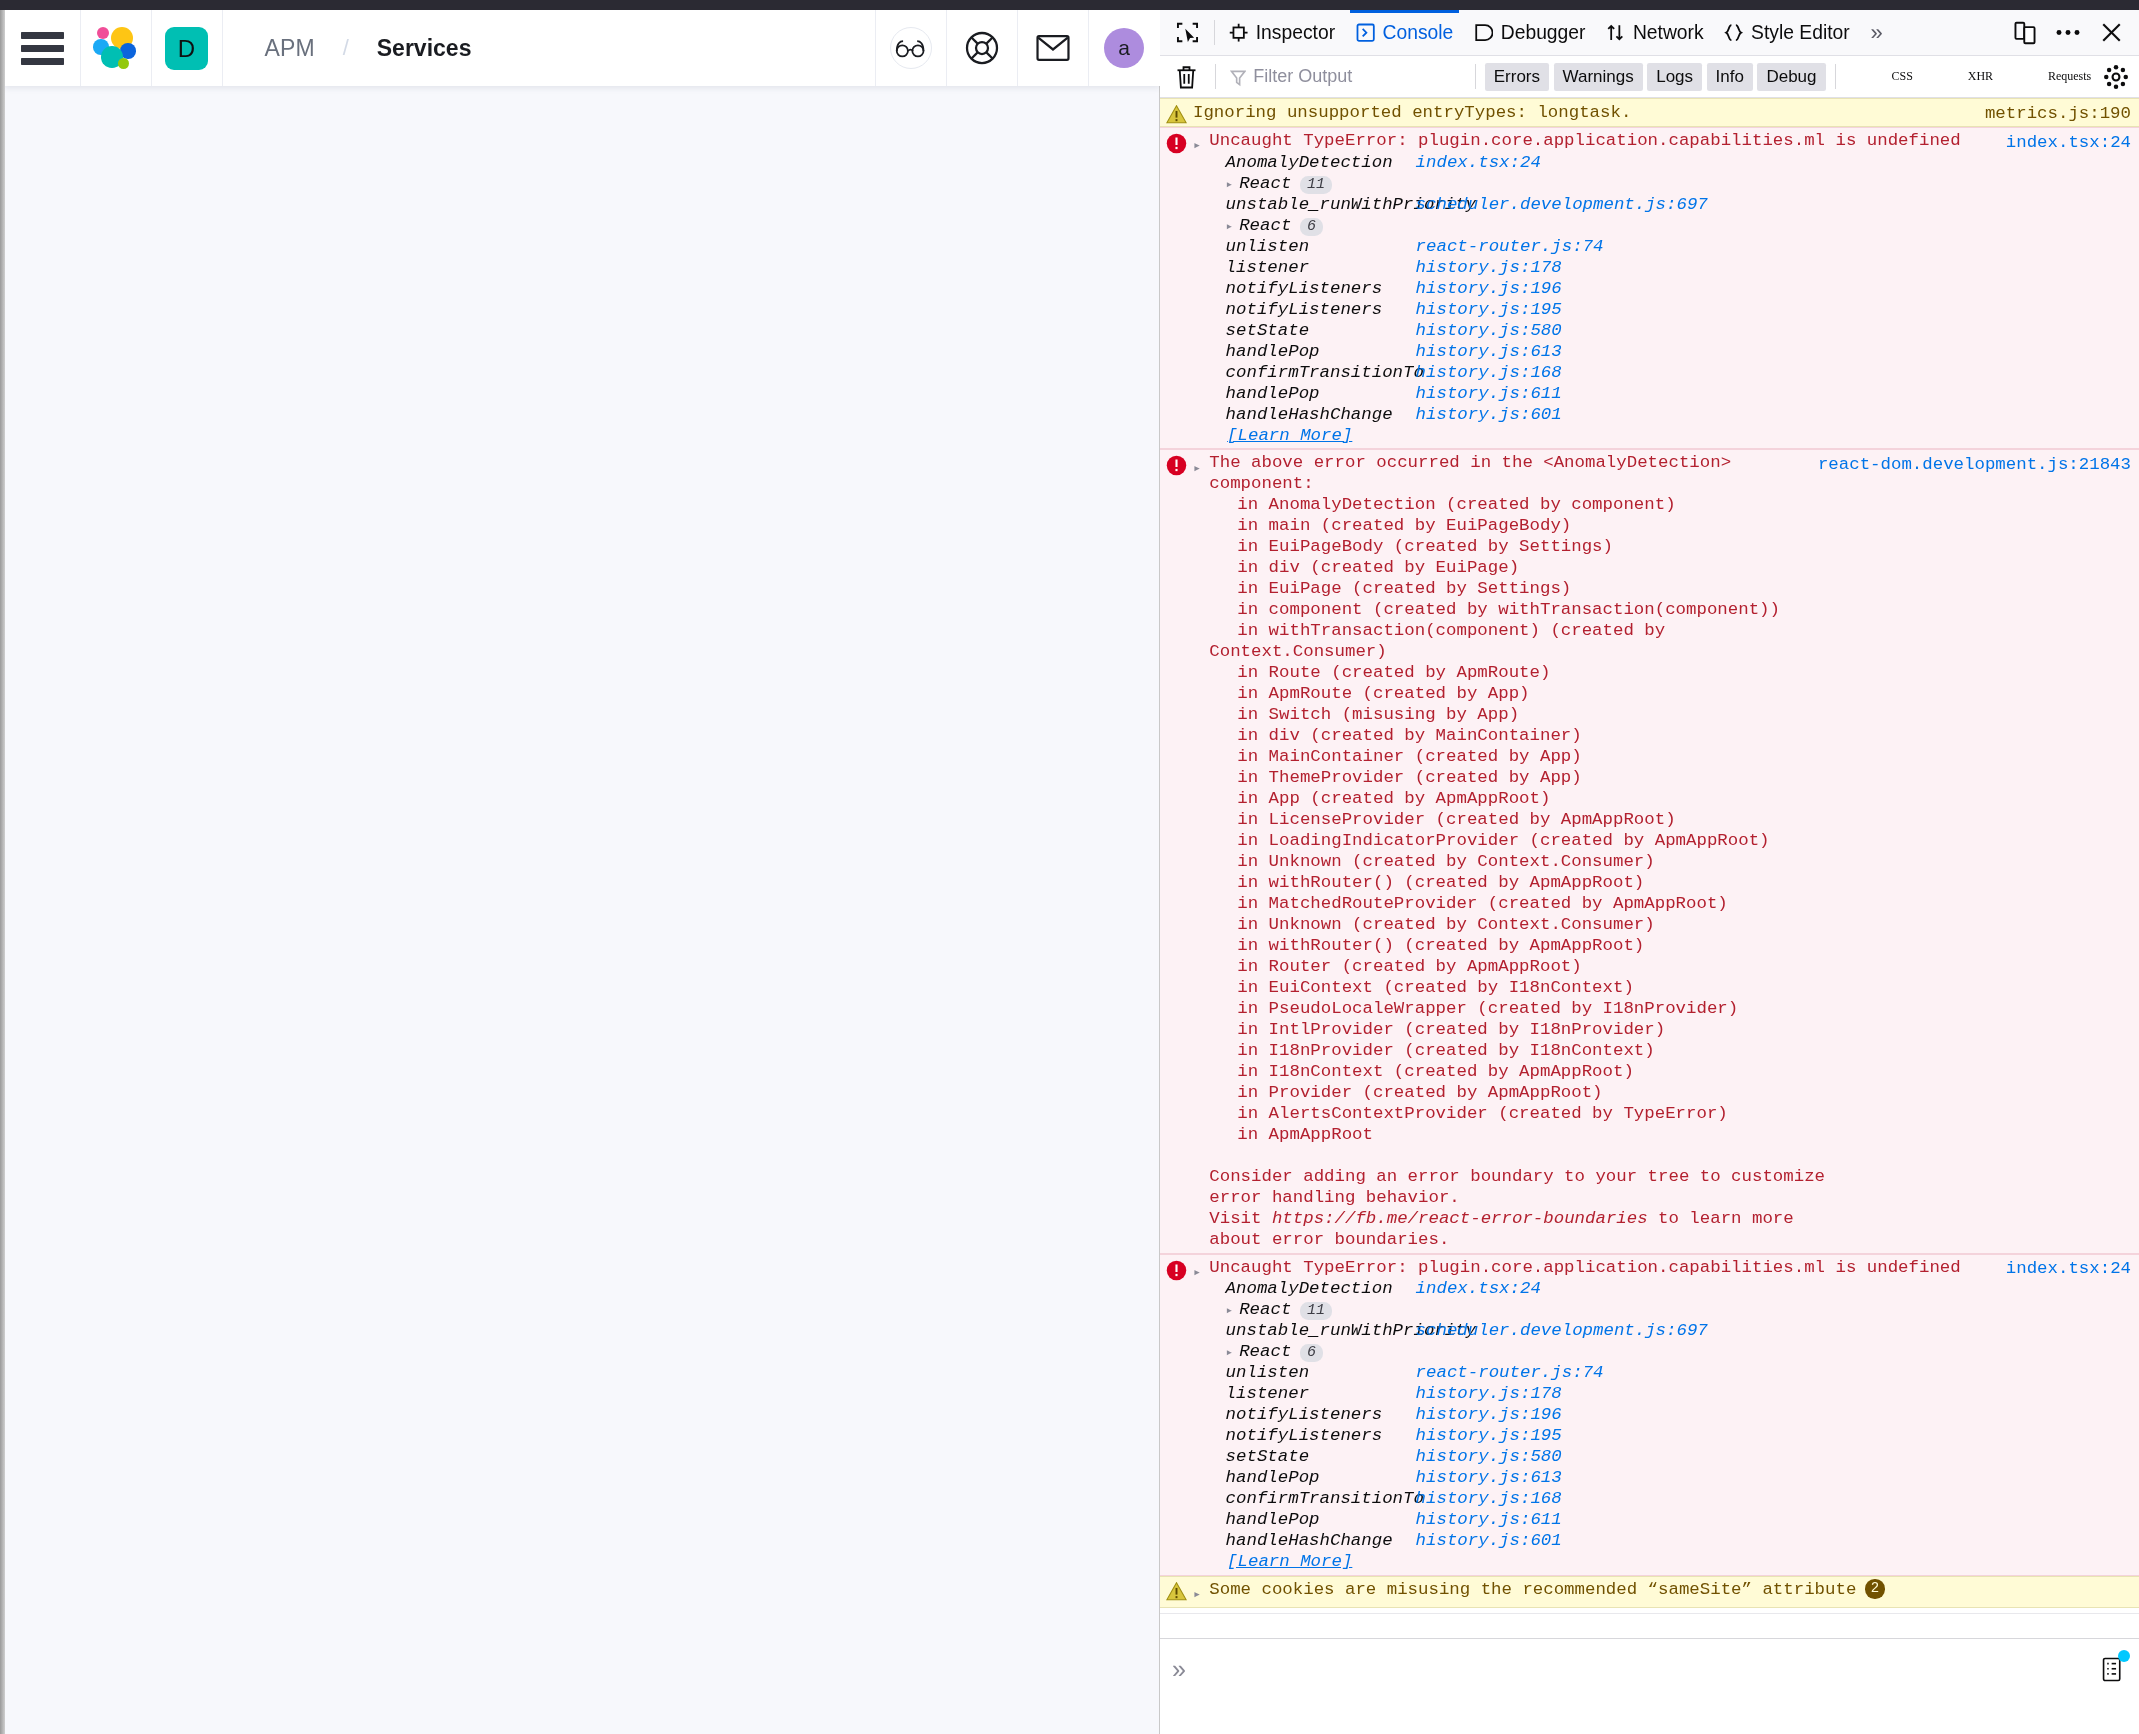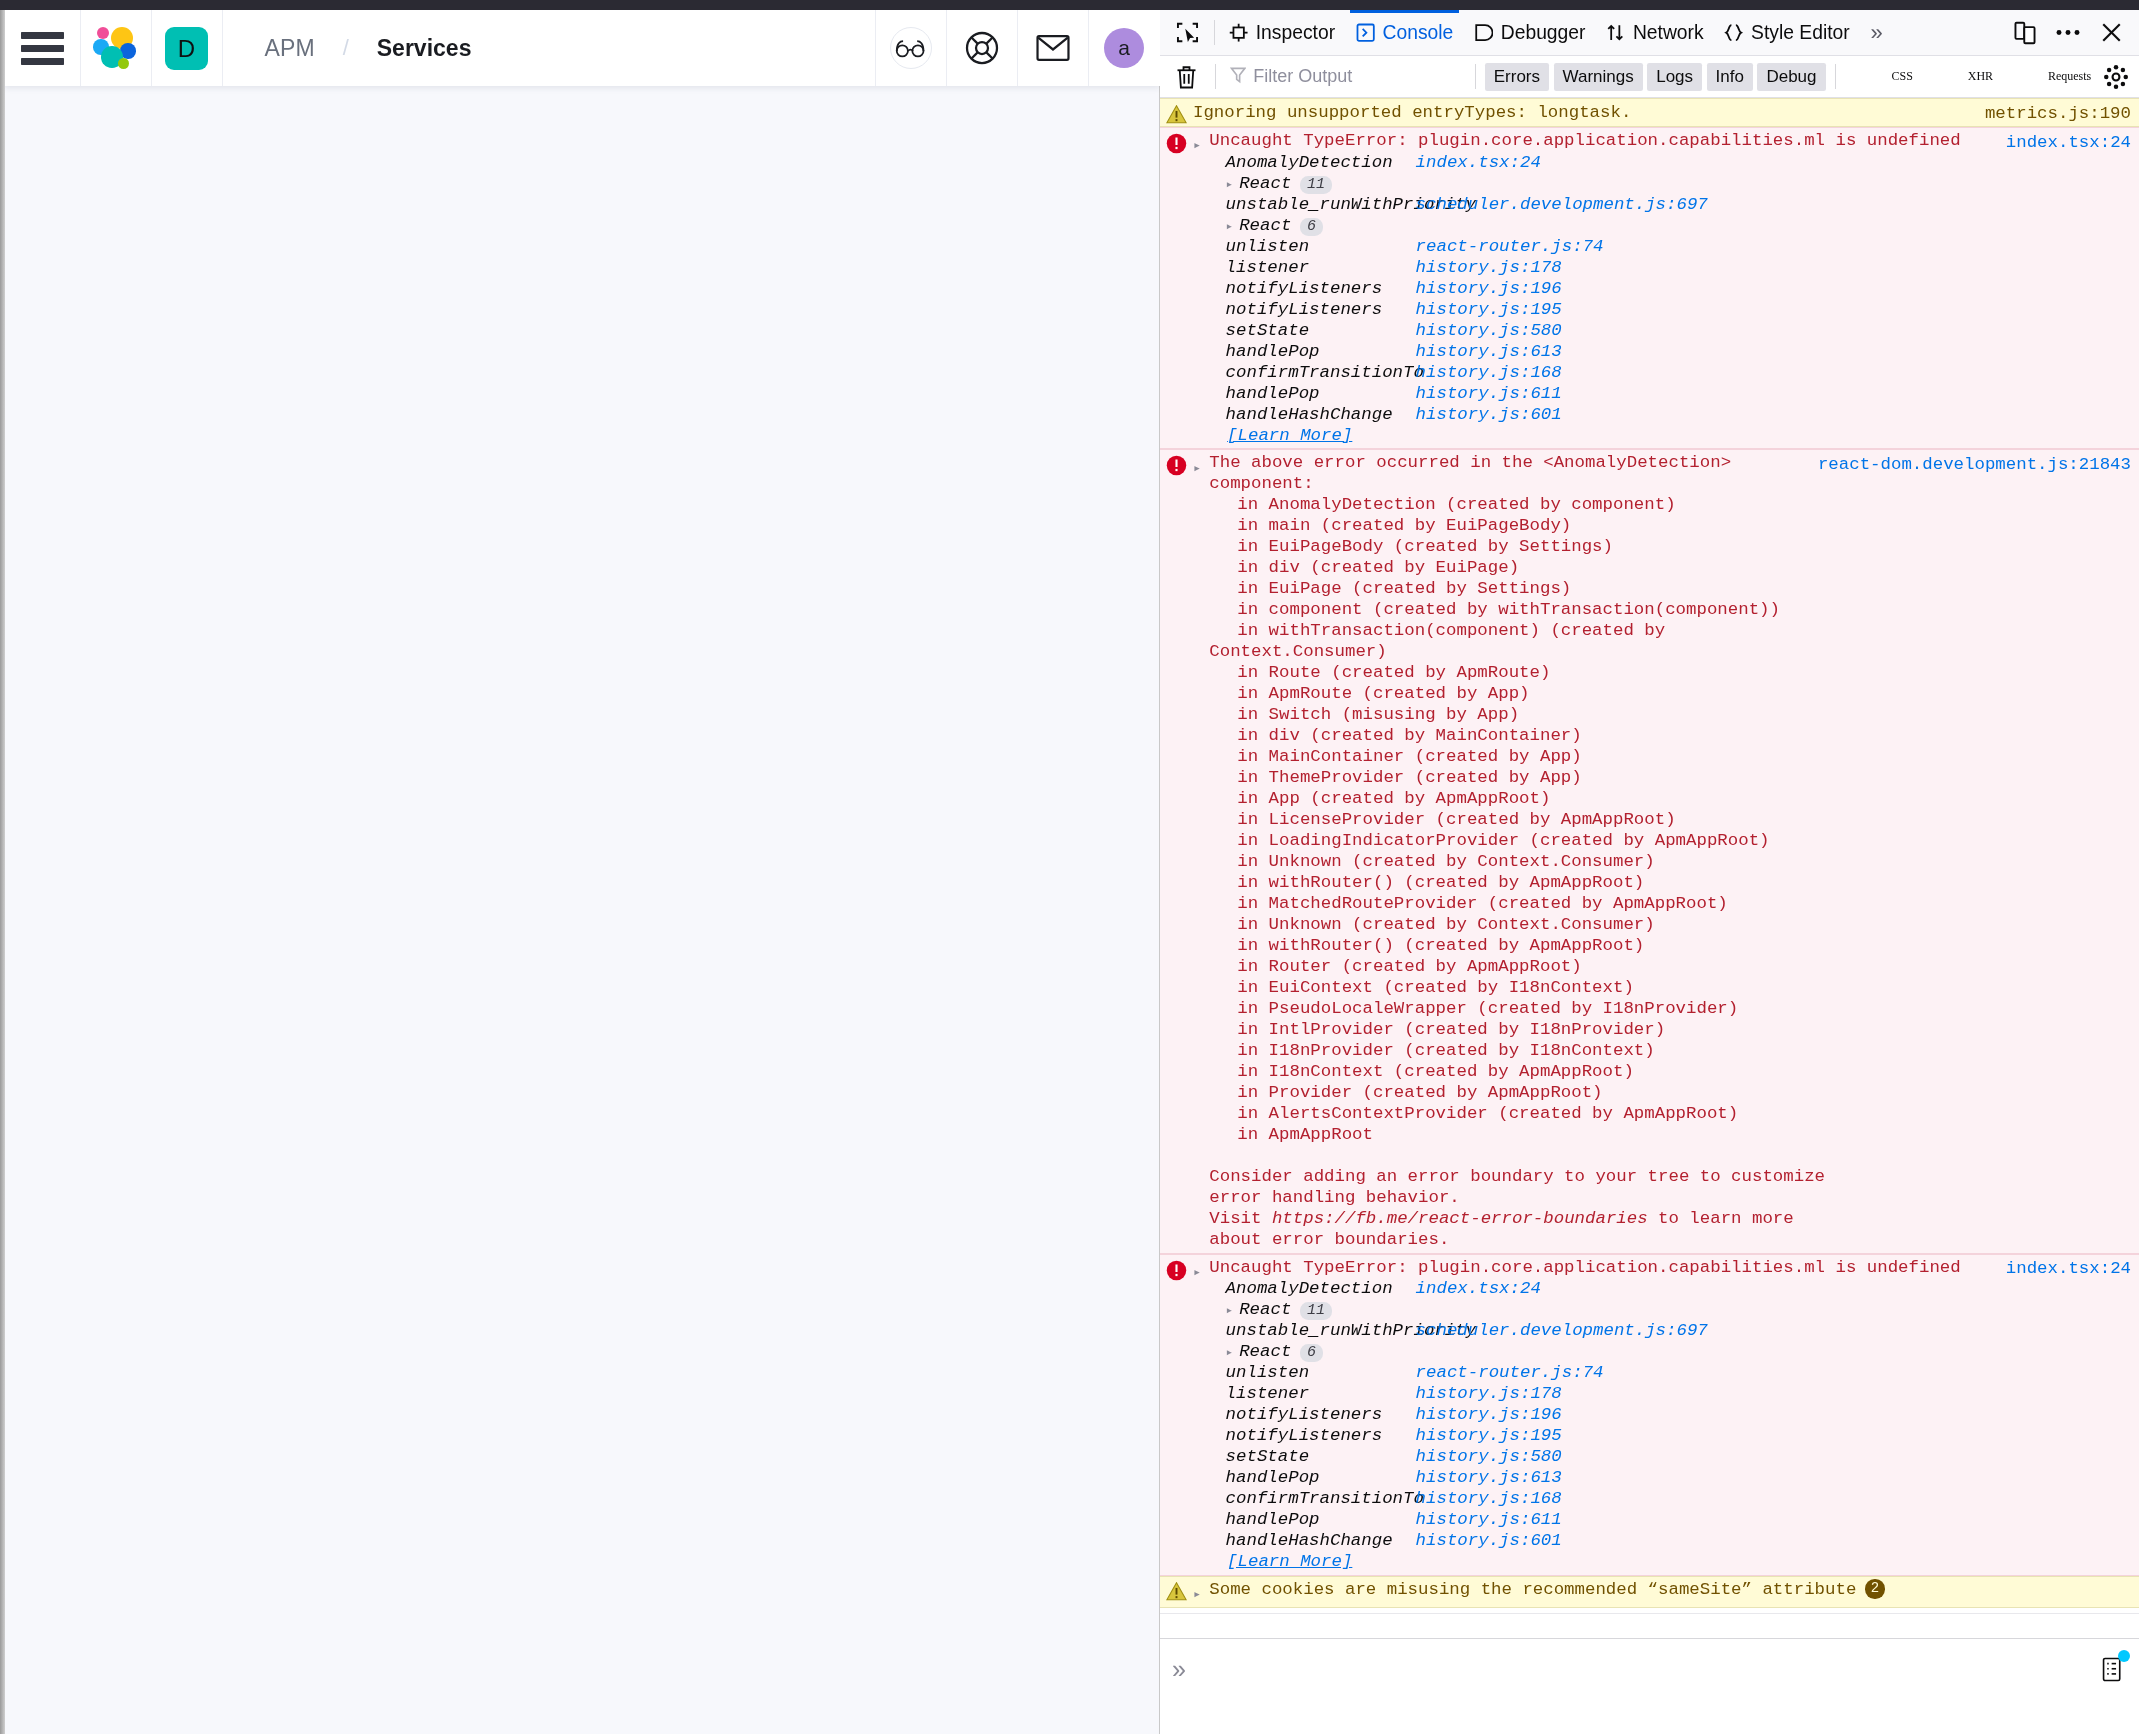--- a/index.html
+++ b/index.html
@@ -117,21 +117,21 @@
   .dt-spacer { flex: 1 1 auto; }
   .dt-right-icons { display:flex; align-items:center; gap: 4.5px; padding-right: 3px;}
   .dt-ricon { width: 39px; height:34px; display:flex; align-items:center; justify-content:center; }
 
   .dt-filterbar {
     height: 42px; flex: 0 0 42px; background:#ffffff;
     border-bottom: 0.7px solid #e0e0e6;
     display:flex; align-items:center; padding: 0 7.4px;
   }
   .fb-trash { width: 39px; height: 31px; display:flex; align-items:center; justify-content:center; }
-  .fb-filter { display:flex; align-items:flex-start; gap:7.4px; flex: 0 0 auto; padding-left:4.5px;}
+  .fb-filter { display:flex; align-items:flex-end; gap:7.4px; flex: 0 0 auto; padding-left:4.5px;}
   .fb-filter-text { color:#8f8f9d; font-size: 18px; font-family:"Liberation Sans", sans-serif; }
   .fb-spacer { flex:1 1 auto; }
   .fb-divider { width:0.7px; height:25px; background:#d7d7db; margin: 0 9px;}
   .fb-pills { display:flex; align-items:center; gap:4.5px; }
   .fb-pill {
     background:#e0e0e6; border-radius:2.2px; padding: 3.7px 9px;
     font-size:17px; color:#0c0c0d; font-family:"Liberation Sans", sans-serif;
   }
   .fb-plain { font-size:12px; color:#0c0c0d; padding: 3.7px 7.4px; font-family:Liberation Serif, serif;margin-left:40px; }
   .fb-gear { width: 34px; display:flex; align-items:center; justify-content:center; }
@@ -526,21 +526,21 @@
             <div class="tree-line indent1">in MatchedRouteProvider (created by ApmAppRoot)</div>
             <div class="tree-line indent1">in Unknown (created by Context.Consumer)</div>
             <div class="tree-line indent1">in withRouter() (created by ApmAppRoot)</div>
             <div class="tree-line indent1">in Router (created by ApmAppRoot)</div>
             <div class="tree-line indent1">in EuiContext (created by I18nContext)</div>
             <div class="tree-line indent1">in PseudoLocaleWrapper (created by I18nProvider)</div>
             <div class="tree-line indent1">in IntlProvider (created by I18nProvider)</div>
             <div class="tree-line indent1">in I18nProvider (created by I18nContext)</div>
             <div class="tree-line indent1">in I18nContext (created by ApmAppRoot)</div>
             <div class="tree-line indent1">in Provider (created by ApmAppRoot)</div>
-            <div class="tree-line indent1">in AlertsContextProvider (created by ApmAppRoot)</div>
+            <div class="tree-line indent1">in AlertsContextProvider (created by TypeError)</div>
             <div class="tree-line indent1">in ApmAppRoot</div>
           </div>
           <div class="hint">
             <div class="tree-line">Consider adding an error boundary to your tree to customize</div>
             <div class="tree-line">error handling behavior.</div>
             <div class="tree-line"><span>Visit </span><span class="ital">https://fb.me/react-error-boundaries</span><span> to learn more</span></div>
             <div class="tree-line">about error boundaries.</div>
           </div>
         </div>
         <div class="msg-loc">react-dom.development.js:21843</div>

